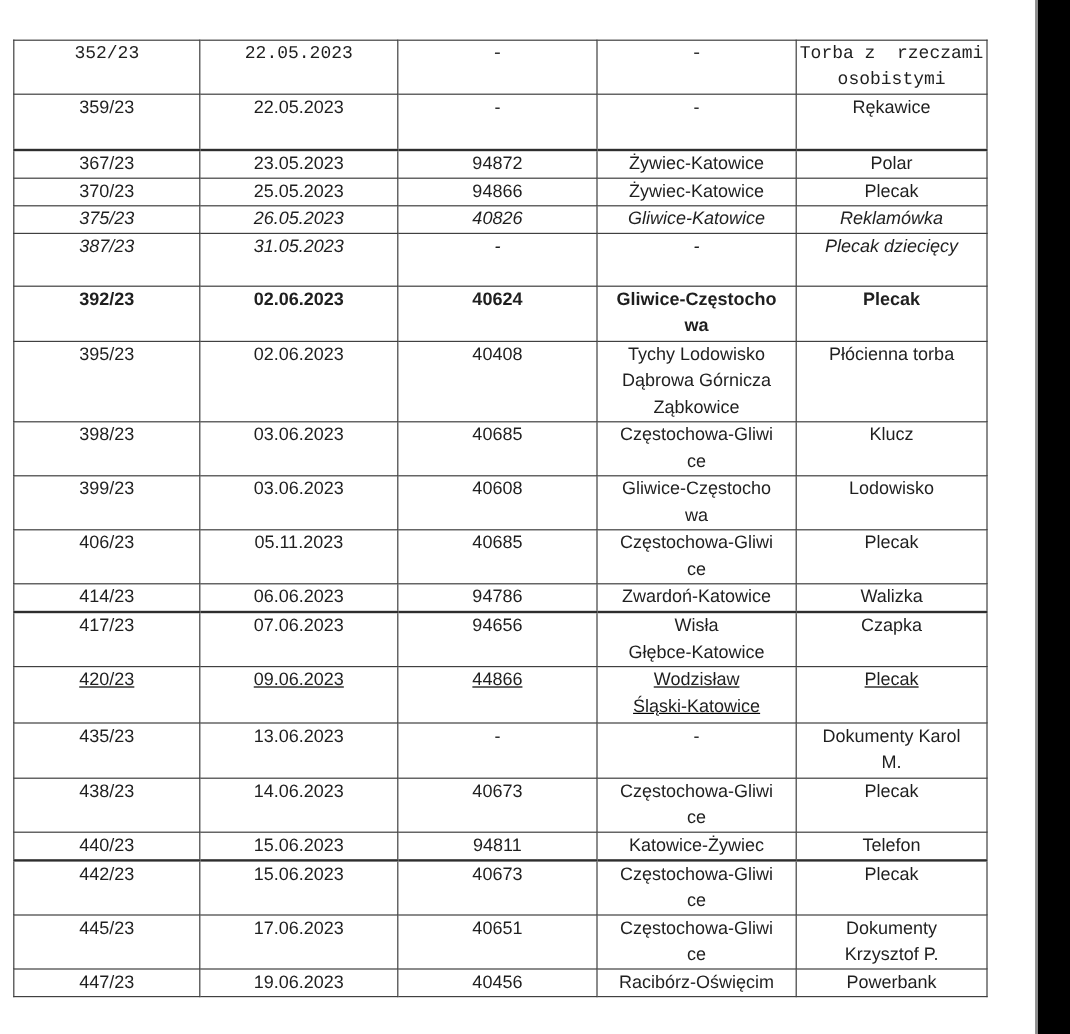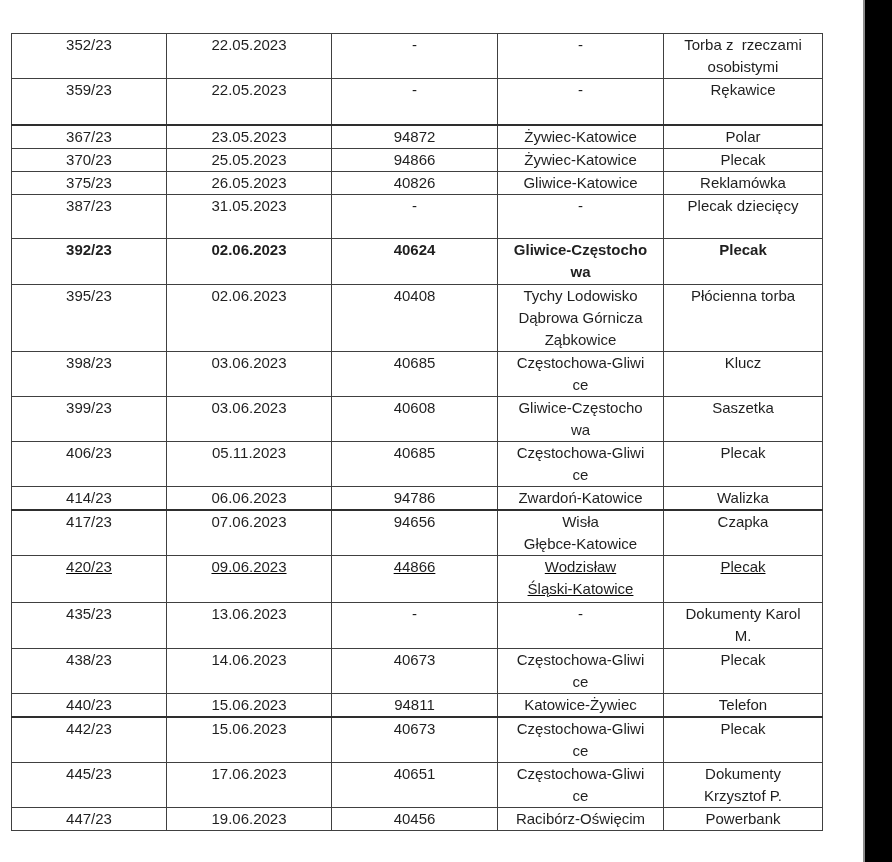--- a/index.html
+++ b/index.html
@@ -50,21 +50,21 @@
 
   <table class="lost-table">
     <colgroup>
       <col style="width:155px">
       <col style="width:165px">
       <col style="width:166px">
       <col style="width:166px">
       <col style="width:159px">
     </colgroup>
     <tbody id="table-body">
-        <tr style="height: 45px;">
+        <tr style="height: 45px; font-family: Liberation Mono, monospace;">
     <td>352/23</td>
     <td>22.05.2023</td>
     <td>-</td>
     <td>-</td>
     <td>Torba z  rzeczami
 osobistymi</td>
   </tr>
         <tr style="height: 46px;">
     <td>359/23</td>
     <td>22.05.2023</td>
@@ -79,28 +79,28 @@
     <td>Żywiec-Katowice</td>
     <td>Polar</td>
   </tr>
         <tr style="height: 23px;">
     <td>370/23</td>
     <td>25.05.2023</td>
     <td>94866</td>
     <td>Żywiec-Katowice</td>
     <td>Plecak</td>
   </tr>
-        <tr style="height: 22px;">
+        <tr style="height: 22px; font-style: italic;">
     <td>375/23</td>
     <td>26.05.2023</td>
     <td>40826</td>
     <td>Gliwice-Katowice</td>
     <td>Reklamówka</td>
   </tr>
-        <tr style="height: 44px;">
+        <tr style="height: 44px; font-style: italic;">
     <td>387/23</td>
     <td>31.05.2023</td>
     <td>-</td>
     <td>-</td>
     <td>Plecak dziecięcy</td>
   </tr>
         <tr style="height: 46px; font-weight: bold;">
     <td>392/23</td>
     <td>02.06.2023</td>
     <td>40624</td>
@@ -124,21 +124,21 @@
     <td>Częstochowa-Gliwi
 ce</td>
     <td>Klucz</td>
   </tr>
         <tr style="height: 45px;">
     <td>399/23</td>
     <td>03.06.2023</td>
     <td>40608</td>
     <td>Gliwice-Częstocho
 wa</td>
-    <td>Saszetka</td>
+    <td>Lodowisko</td>
   </tr>
         <tr style="height: 45px;">
     <td>406/23</td>
     <td>05.11.2023</td>
     <td>40685</td>
     <td>Częstochowa-Gliwi
 ce</td>
     <td>Plecak</td>
   </tr>
         <tr style="height: 22px;">

